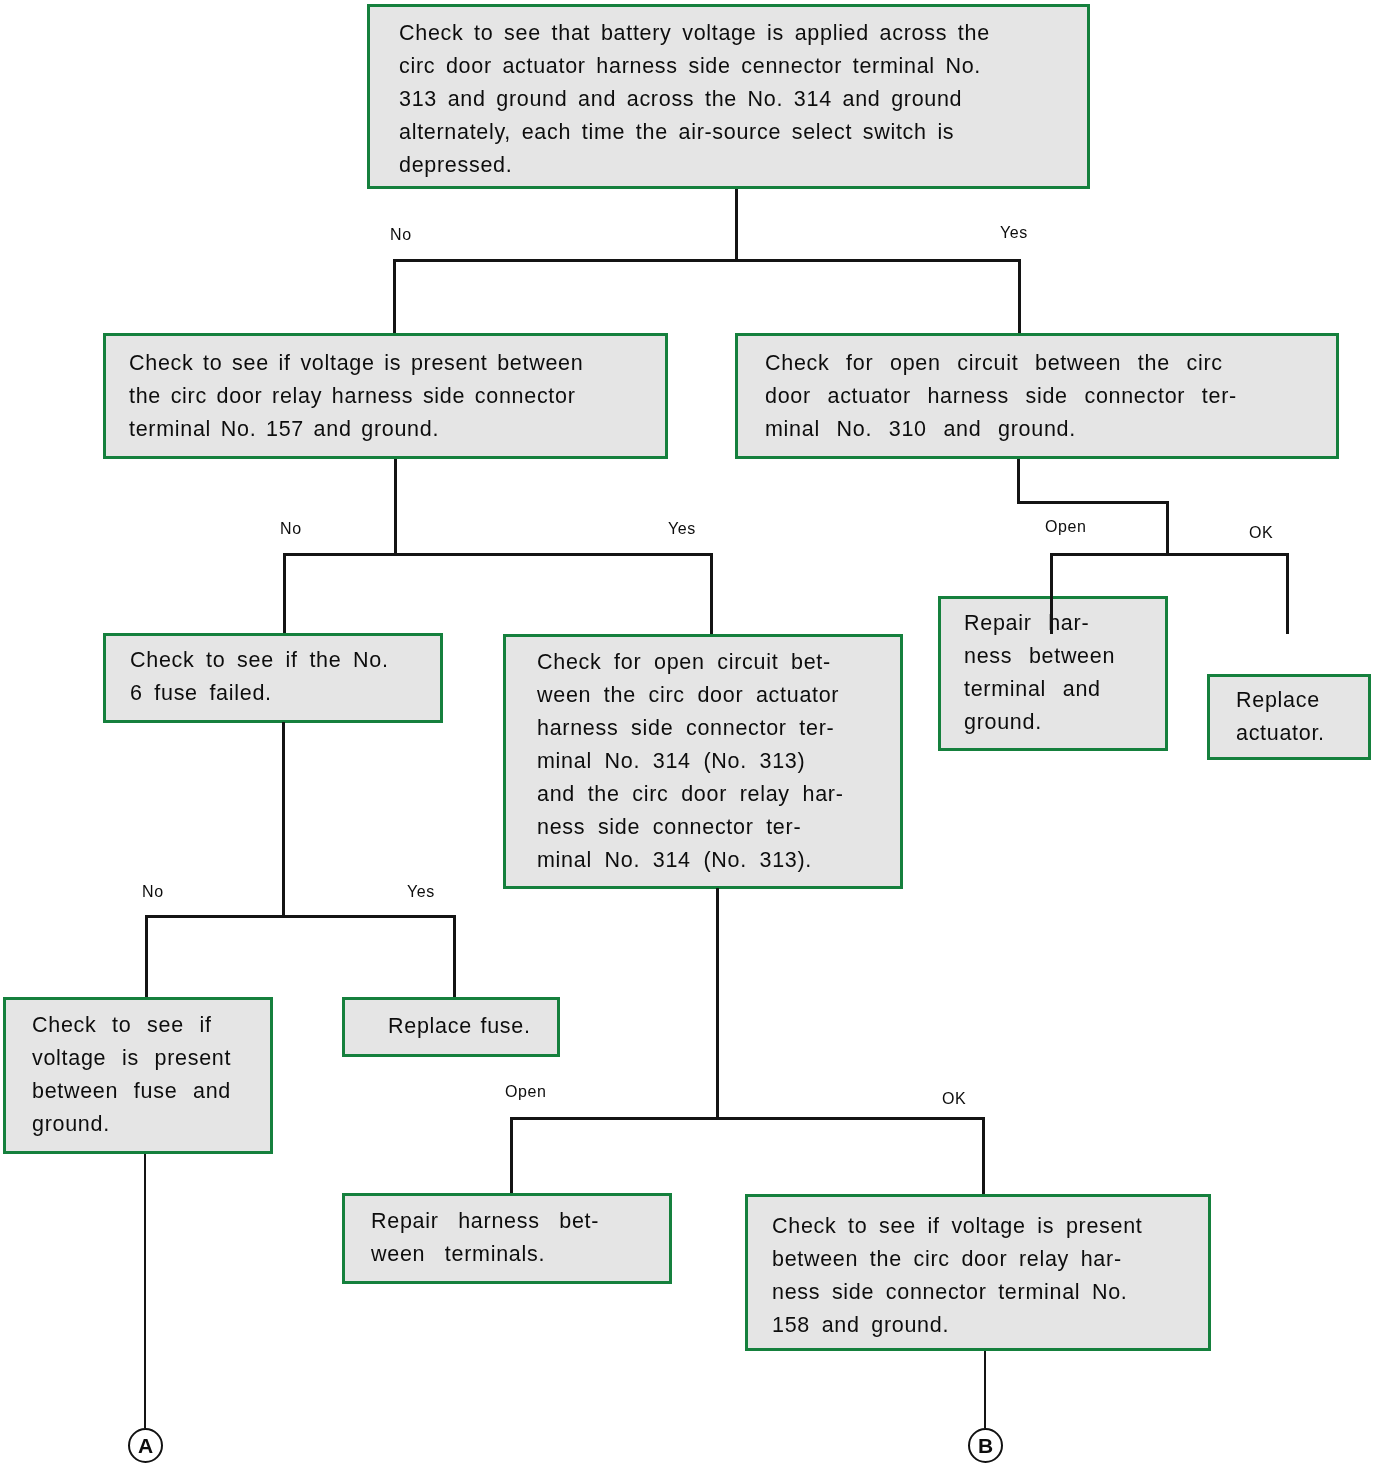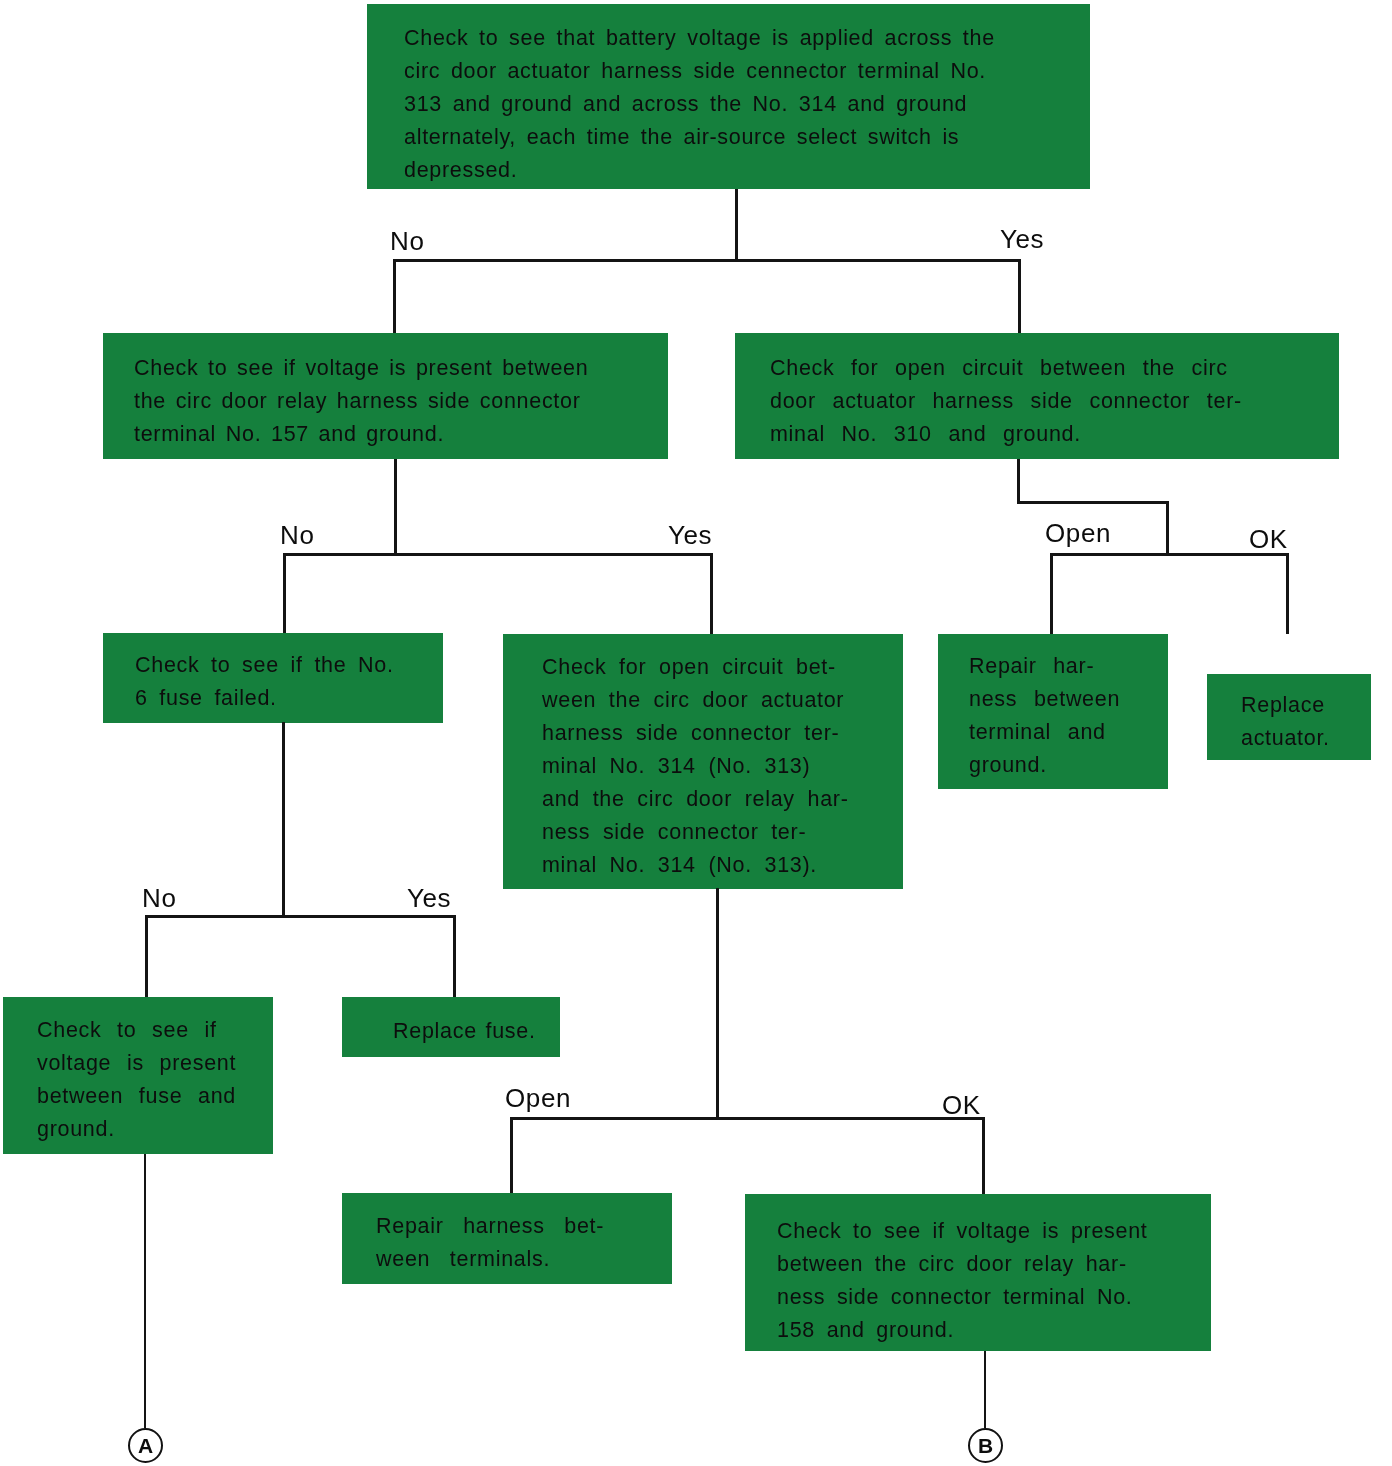--- a/index.html
+++ b/index.html
@@ -8,32 +8,32 @@
     width: 1392px;
     height: 1466px;
     background: #ffffff;
     font-family: "Liberation Sans", sans-serif;
     color: #0d0d0d;
     overflow: hidden;
   }
   .node {
     position: absolute;
     box-sizing: border-box;
-    border: 8px solid #15803d;
-    background: #15803d;
+    border: 3px solid #15803d;
+    background: #e5e5e5;
     font-size: 21.5px;
     line-height: 33px;
     letter-spacing: 0.7px;
     white-space: pre-line;
     overflow: hidden;
   }
   .line { position: absolute; background: #141414; }
   .blabel {
     position: absolute;
-    font-size: 26px;
+    font-size: 16px;
     letter-spacing: 0.6px;
     white-space: nowrap;
   }
   .terminal {
     position: absolute;
     box-sizing: border-box;
     width: 35px; height: 35px;
     border: 2.5px solid #121212;
     border-radius: 50%;
     background: #ffffff;
@@ -42,21 +42,21 @@
     font-weight: bold;
     line-height: 1;
   }
 
   
   .n-root        { left: 367px; top: 4px;    width: 723px; height: 185px; padding: 10px 26px 0 29px; word-spacing: 4px; }
   .n-157         { left: 103px; top: 333px;  width: 565px; height: 126px; padding: 11px 10px 0 23px; word-spacing: 3px; }
   .n-310         { left: 735px; top: 333px;  width: 604px; height: 126px; padding: 11px 18px 0 27px; word-spacing: 10px; }
   .n-fuse        { left: 103px; top: 633px;  width: 340px; height: 90px;  padding: 8px 12px 12px 24px;  word-spacing: 5px; }
   .n-314        { left: 503px; top: 634px;  width: 400px; height: 255px; padding: 9px 10px 0 31px;  word-spacing: 6px; }
-  .n-rep-ground  { left: 938px; top: 634px;  width: 230px; height: 155px; padding: 8px 8px 0 23px;   word-spacing: 10px; }
+  .n-rep-ground  { left: 938px; top: 596px;  width: 230px; height: 155px; padding: 8px 8px 0 23px;   word-spacing: 10px; }
   .n-rep-act     { left: 1207px; top: 634px; width: 164px; height: 86px;  padding: 7px 6px 0 26px;   word-spacing: 2px; margin-top: 40px; }
   .n-volt-fuse   { left: 3px;   top: 997px;  width: 270px; height: 157px; padding: 9px 8px 0 26px;   word-spacing: 9px; }
   .n-rep-fuse    { left: 342px; top: 997px;  width: 218px; height: 60px;  padding: 10px 6px 0 43px;  word-spacing: 2px; }
   .n-rep-term    { left: 342px; top: 1193px; width: 330px; height: 91px;  padding: 9px 8px 0 26px;   word-spacing: 13px; }
   .n-158         { left: 745px; top: 1194px; width: 466px; height: 157px; padding: 13px 10px 0 24px;  word-spacing: 5px; }
 </style>
 </head>
 <body>
 
 <div class="canvas">

